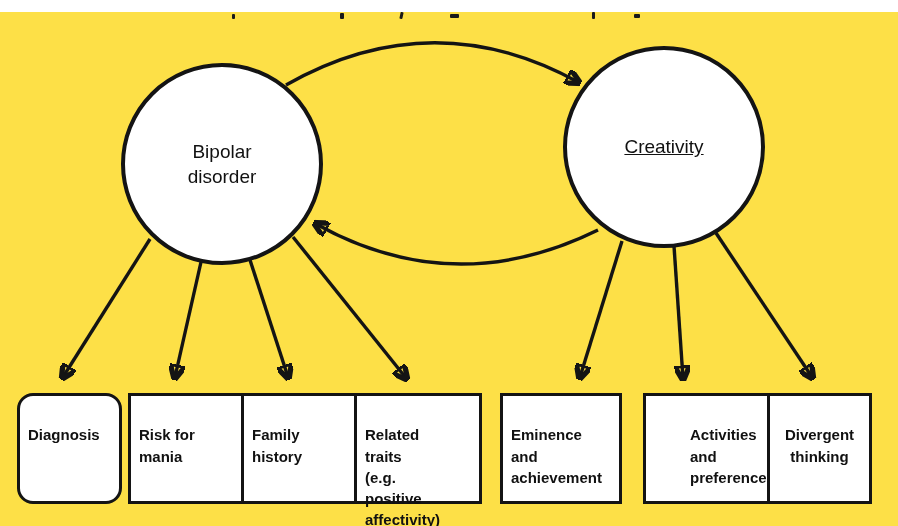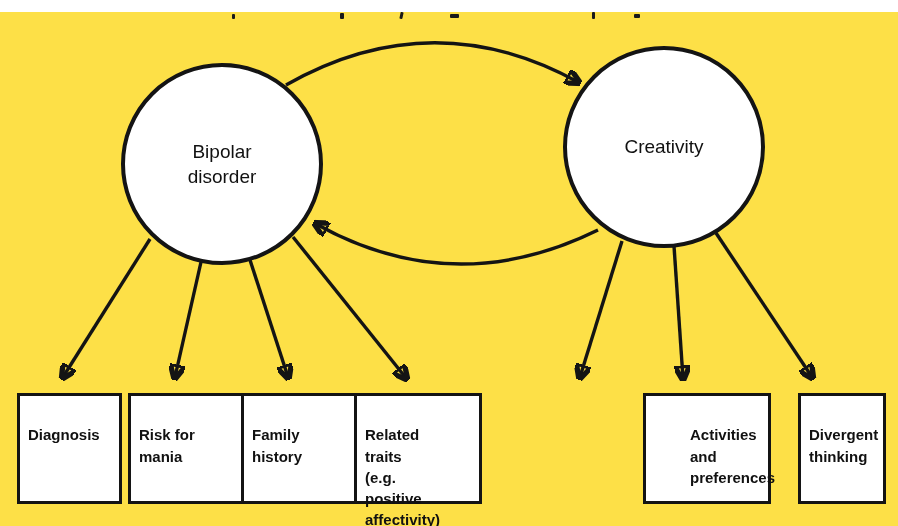--- a/index.html
+++ b/index.html
@@ -9,33 +9,33 @@
   }
   svg.arrows { position:absolute; left:0; top:0; width:898px; height:526px; }
   svg.arrows path { stroke:#141414; stroke-width:3.4; fill:none; }
   .node {
     position:absolute; box-sizing:border-box; width:202px; height:202px;
     border:4px solid #141414; border-radius:50%; background:#fff;
     display:flex; align-items:center; justify-content:center;
     text-align:center; font-size:19px; line-height:1.32; white-space:pre-line;
   }
   .node-bipolar { left:121px; top:51px; }
-  .node-creativity { left:563px; top:34px; }
+  .node-creativity { left:563px; top:34px;text-decoration:underline; }
   .box {
     position:absolute; box-sizing:border-box; top:381px; height:111px;
     border:3px solid #141414; background:#fff; padding:7px 8px;
     font-weight:bold; font-size:15px; line-height:1.42; white-space:pre-line;
   }
-  .box-1 { left:17px;  width:105px; }
+  .box-1 { left:17px;  width:105px;border-radius:16px; }
   .box-2 { left:128px; width:128px; }
   .box-3 { left:241px; width:116px; }
   .box-4 { left:354px; width:128px; }
   .box-5 { left:500px; width:122px; }
   .box-6 { left:643px; width:128px;padding-left:44px; }
-  .box-7 { left:798px; width:88px; }
+  .box-7 { left:767px; width:105px;text-align:center; }
   .frag { position:absolute; background:#1a1a1a; border-radius:1px; }
 </style>
 </head>
 <body>
 
 <div class="canvas">
 
   <div class="frag" style="left:232px; top:2px; width:3px; height:5px;"></div>
   <div class="frag" style="left:340px; top:1px; width:4px; height:6px;"></div>
   <div class="frag" style="left:400px; top:0px; width:3px; height:7px; transform:rotate(12deg);"></div>
@@ -83,20 +83,24 @@
 history</span>
   </div>
   <div class="box box-4">
     <span>Related
 traits
 (e.g.
 positive
 affectivity)</span>
   </div>
 
+  <div class="box box-5">
+    <span>Eminence and
+achievement</span>
+  </div>
   <div class="box box-6">
     <span>Activities and
 preferences</span>
   </div>
   <div class="box box-7">
     <span>Divergent
 thinking</span>
   </div>
 
 </div>

